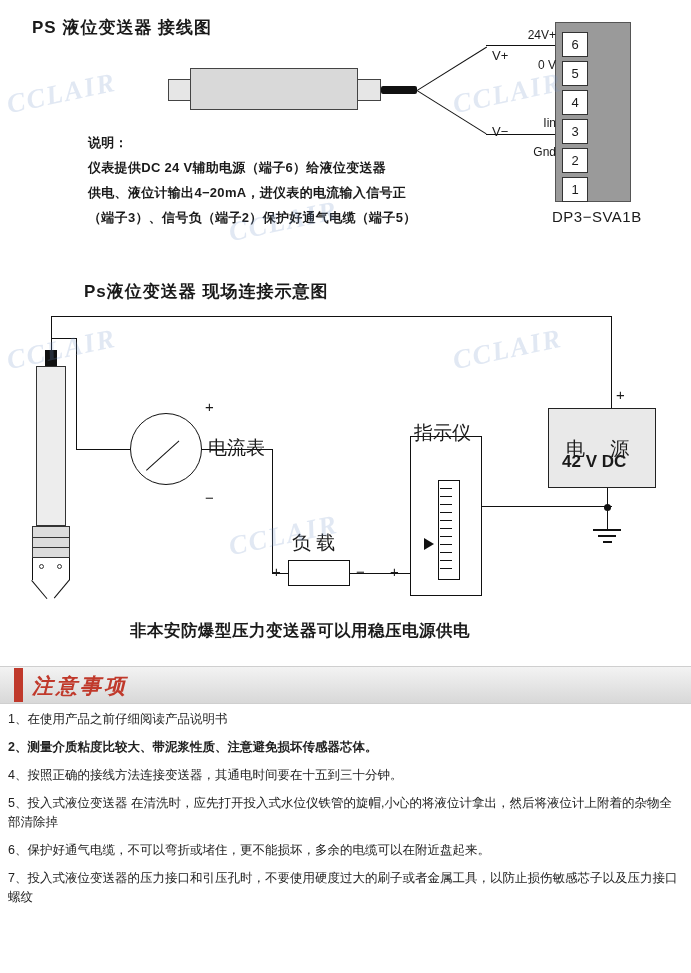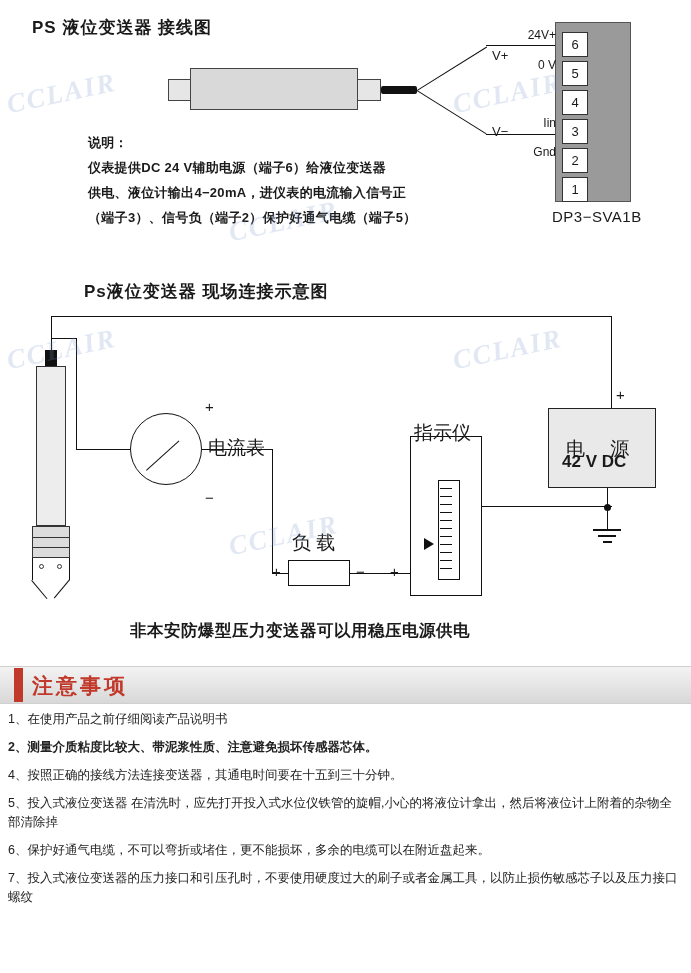--- a/index.html
+++ b/index.html
@@ -178,20 +178,21 @@
     border-top: 1px solid #cfcfcf; border-bottom: 1px solid #cfcfcf;
   }
   #notes-bar {
     position: absolute; left: 14px; top: 668px;
     width: 9px; height: 34px; background: #c0392b;
   }
   #notes-title {
     position: absolute; left: 32px; top: 672px;
     font-size: 21px; font-weight: bold; color: #c0392b;
     letter-spacing: 3px;
+    font-style: italic;
   }
   #notes-list {
     position: absolute; left: 8px; top: 710px;
     width: 676px;
     font-size: 12.5px; line-height: 19px;
     color: #222;
   }
   #notes-list .item { margin-bottom: 9px; }
   #notes-list .item.bold { font-weight: bold; }
 </style>

